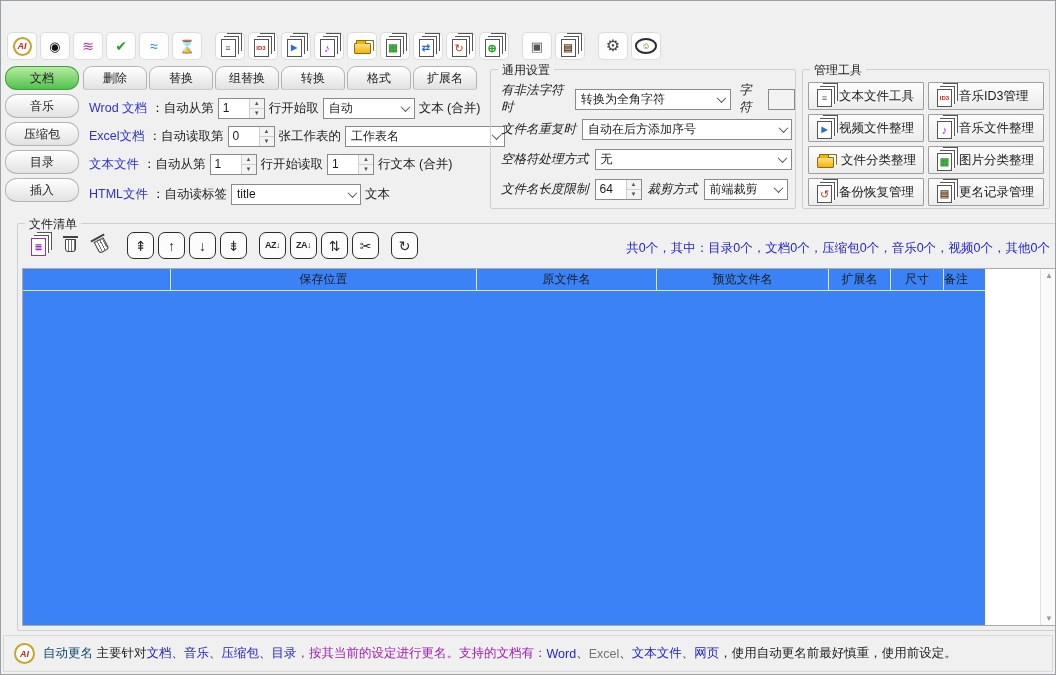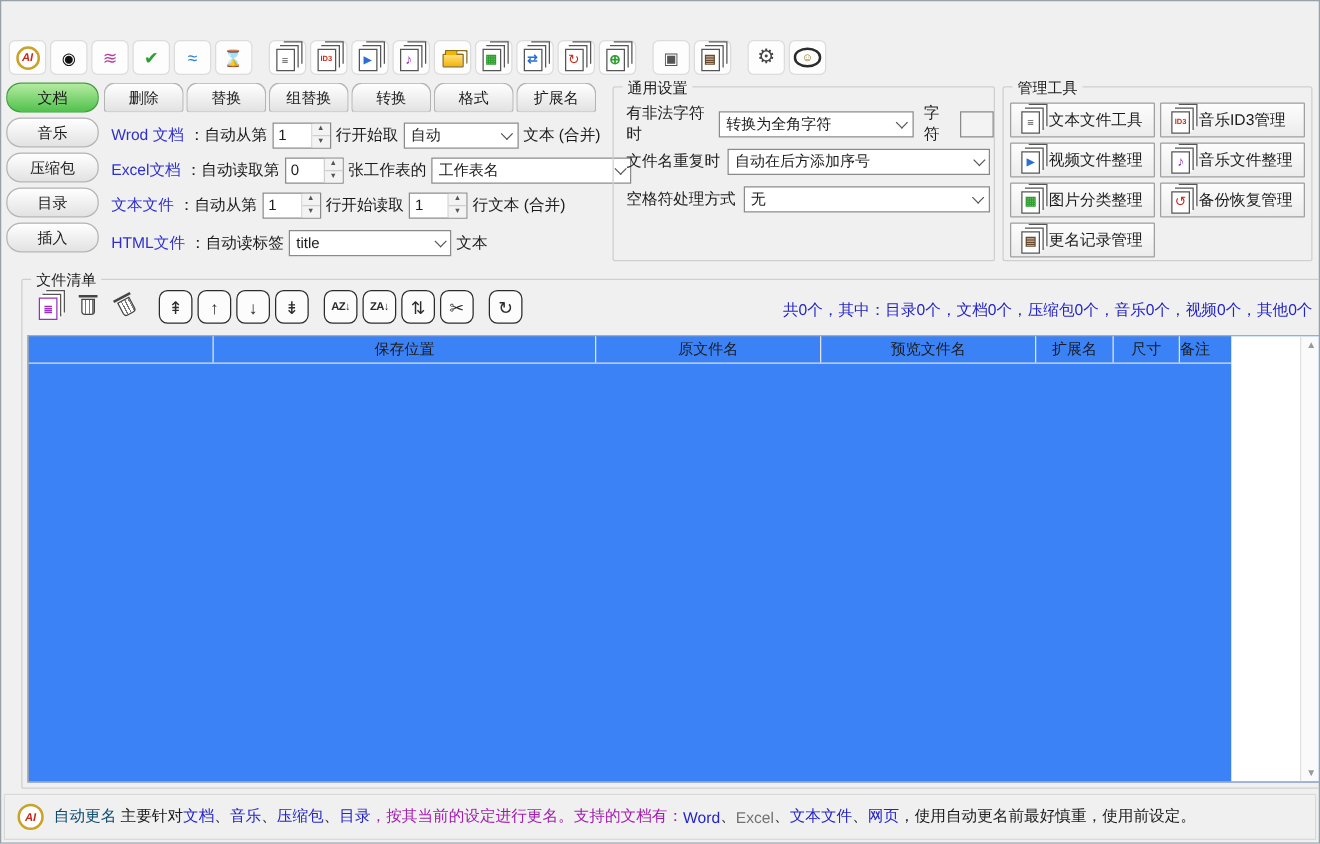--- a/index.html
+++ b/index.html
@@ -73,21 +73,21 @@
   .selval { padding-left:5px; font-size:12px; flex:1; }
   .selarrow { width:16px; height:100%; display:flex; align-items:center; justify-content:center; }
   .selarrow::after { content:""; width:6px; height:6px; border-right:1.5px solid #555; border-bottom:1.5px solid #555;
                      transform:rotate(45deg) translate(-1px,-1px); }
   .charbox { width:30px; height:21px; border:1px solid #8a8a8a; background:#f3f3f3; display:inline-block; }
 
   .grp { position:absolute; border:1px solid #cfcfcf; border-radius:2px; }
   .glab { position:absolute; top:-8px; left:7px; background:#f0f0f0; padding:0 4px; font-size:12px; color:#1b1b1b; }
   .gs { left:489px; top:6px; width:306px; height:140px; }
   .gsrow { position:absolute; left:10px; height:22px; display:flex; align-items:center; font-size:12.5px; color:#1b1b1b; }
-  .gslabel { margin-right:6px; }
+  .gslabel { margin-right:6px;font-style:italic; }
   .toolsbox { left:801px; top:6px; width:248px; height:140px; padding:12px 5px 5px 5px;
               display:grid; grid-template-columns:1fr 1fr; grid-auto-rows:28px; gap:4px 4px; }
   .mtb { display:flex; align-items:center; gap:7px; padding-left:6px; background:linear-gradient(#fdfdfd,#ececec);
          border:1px solid #9f9f9f; font-size:12.5px; color:#1b1b1b; cursor:default; border-radius:1px; }
 
   
   .flist { position:absolute; left:16px; top:222px; width:1046px; height:408px; border:1px solid #cfcfcf; border-radius:2px; }
   .fltb { position:absolute; left:8px; top:8px; display:flex; align-items:center; }
   .flb { width:27px; height:27px; margin-right:4px; background:none; border:none; display:inline-flex;
          align-items:center; justify-content:center; cursor:default; }
@@ -284,39 +284,58 @@
           <span class="selarrow"></span>
         </span>
       </div>
       <div class="gsrow" style="top:78px">
         <span class="gslabel">空格符处理方式</span>
         <span class="selbox" style="width:197px">
           <span class="selval">无</span>
           <span class="selarrow"></span>
         </span>
       </div>
+      <div class="gsrow" style="top:108px">
+        <span class="gslabel">文件名长度限制</span>
+        <span class="spinbox">
+          <span class="spinval">64</span>
+          <span class="spinbtns">
+              <button class="sbtn">▲</button>
+              <button class="sbtn">▼</button>
+            </span>
+        </span>
+        <span class="gslabel" style="margin-left:6px">裁剪方式</span>
+        <span class="selbox" style="width:84px">
+          <span class="selval">前端裁剪</span>
+          <span class="selarrow"></span>
+        </span>
+      </div>
     </div>
 
     <div class="grp toolsbox">
       <span class="glab">管理工具</span>
       <button class="mtb">
         <span class="stk txt" style="margin-left:2px">≡</span>
         <span>文本文件工具</span>
       </button>
       <button class="mtb">
         <span class="stk id3" style="margin-left:2px">ID3</span>
         <span>音乐ID3管理</span>
       </button>
       <button class="mtb">
         <span class="stk vid" style="margin-left:2px">▶</span>
         <span>视频文件整理</span>
       </button>
       <button class="mtb">
         <span class="stk mus" style="margin-left:2px">♪</span>
         <span>音乐文件整理</span>
+      </button>
+      <button class="mtb">
+        <span class="fold" style="margin-left:2px"></span>
+        <span>文件分类整理</span>
       </button>
       <button class="mtb">
         <span class="stk img" style="margin-left:2px">▦</span>
         <span>图片分类整理</span>
       </button>
       <button class="mtb">
         <span class="stk arr" style="margin-left:2px">↺</span>
         <span>备份恢复管理</span>
       </button>
       <button class="mtb">

